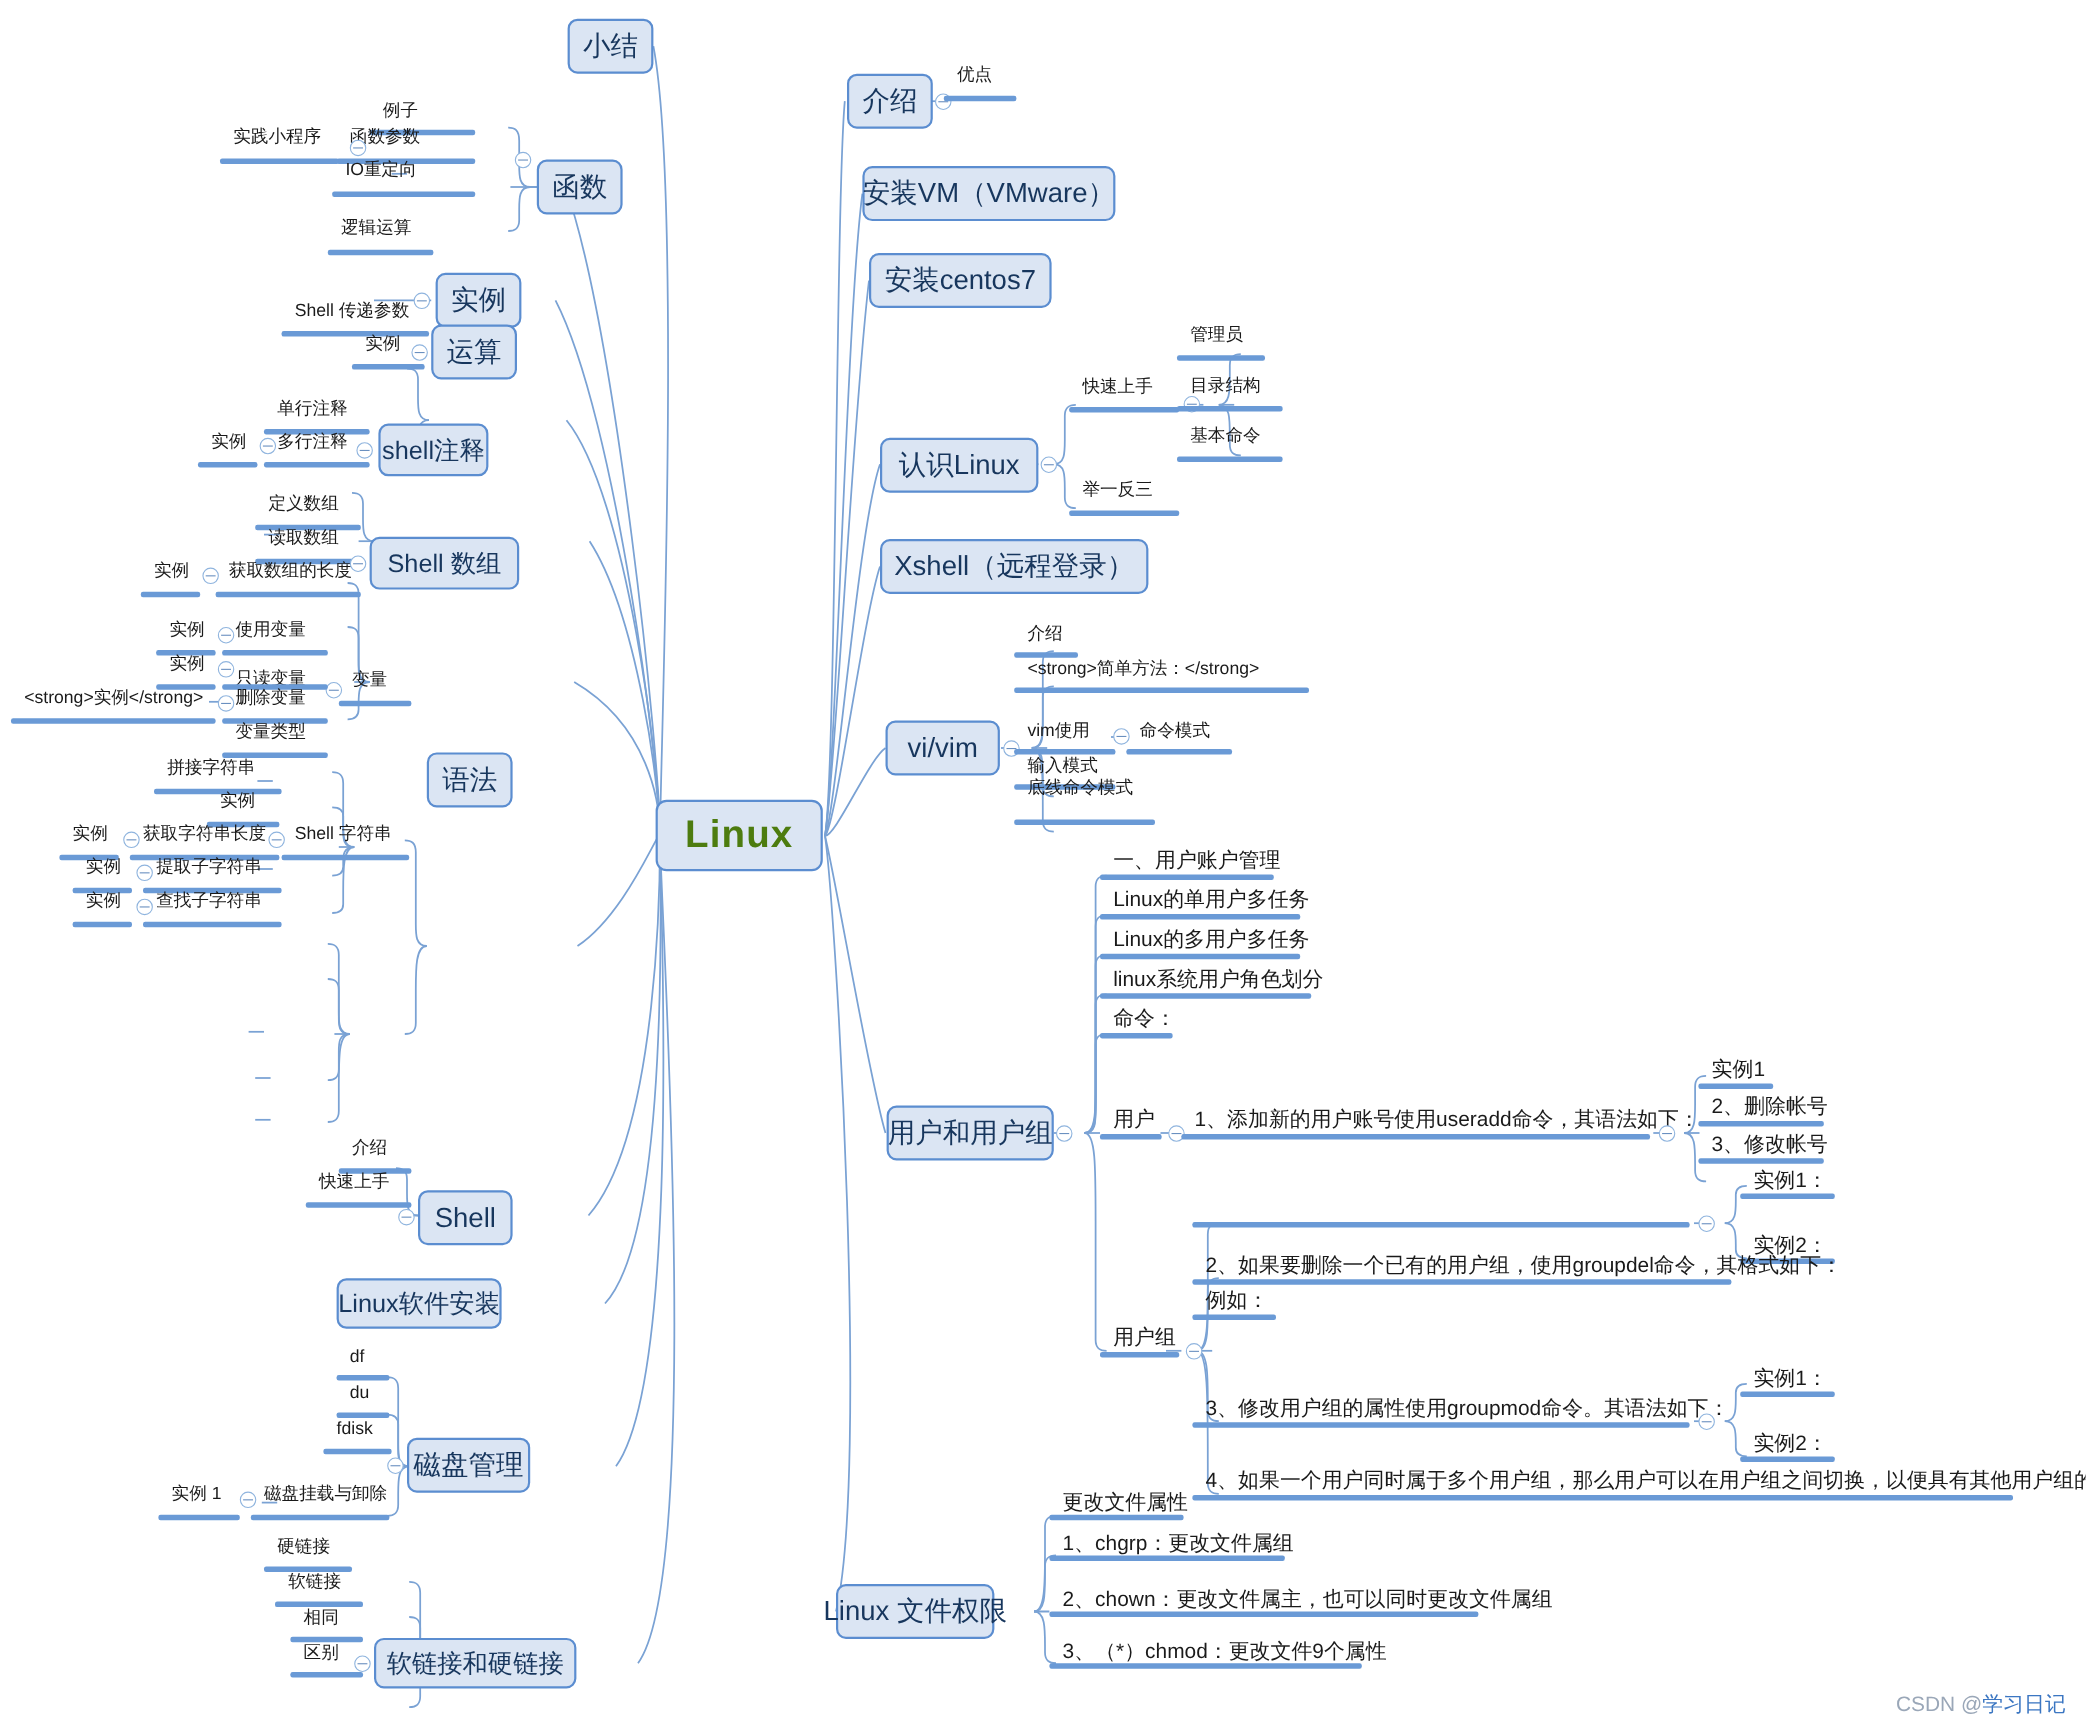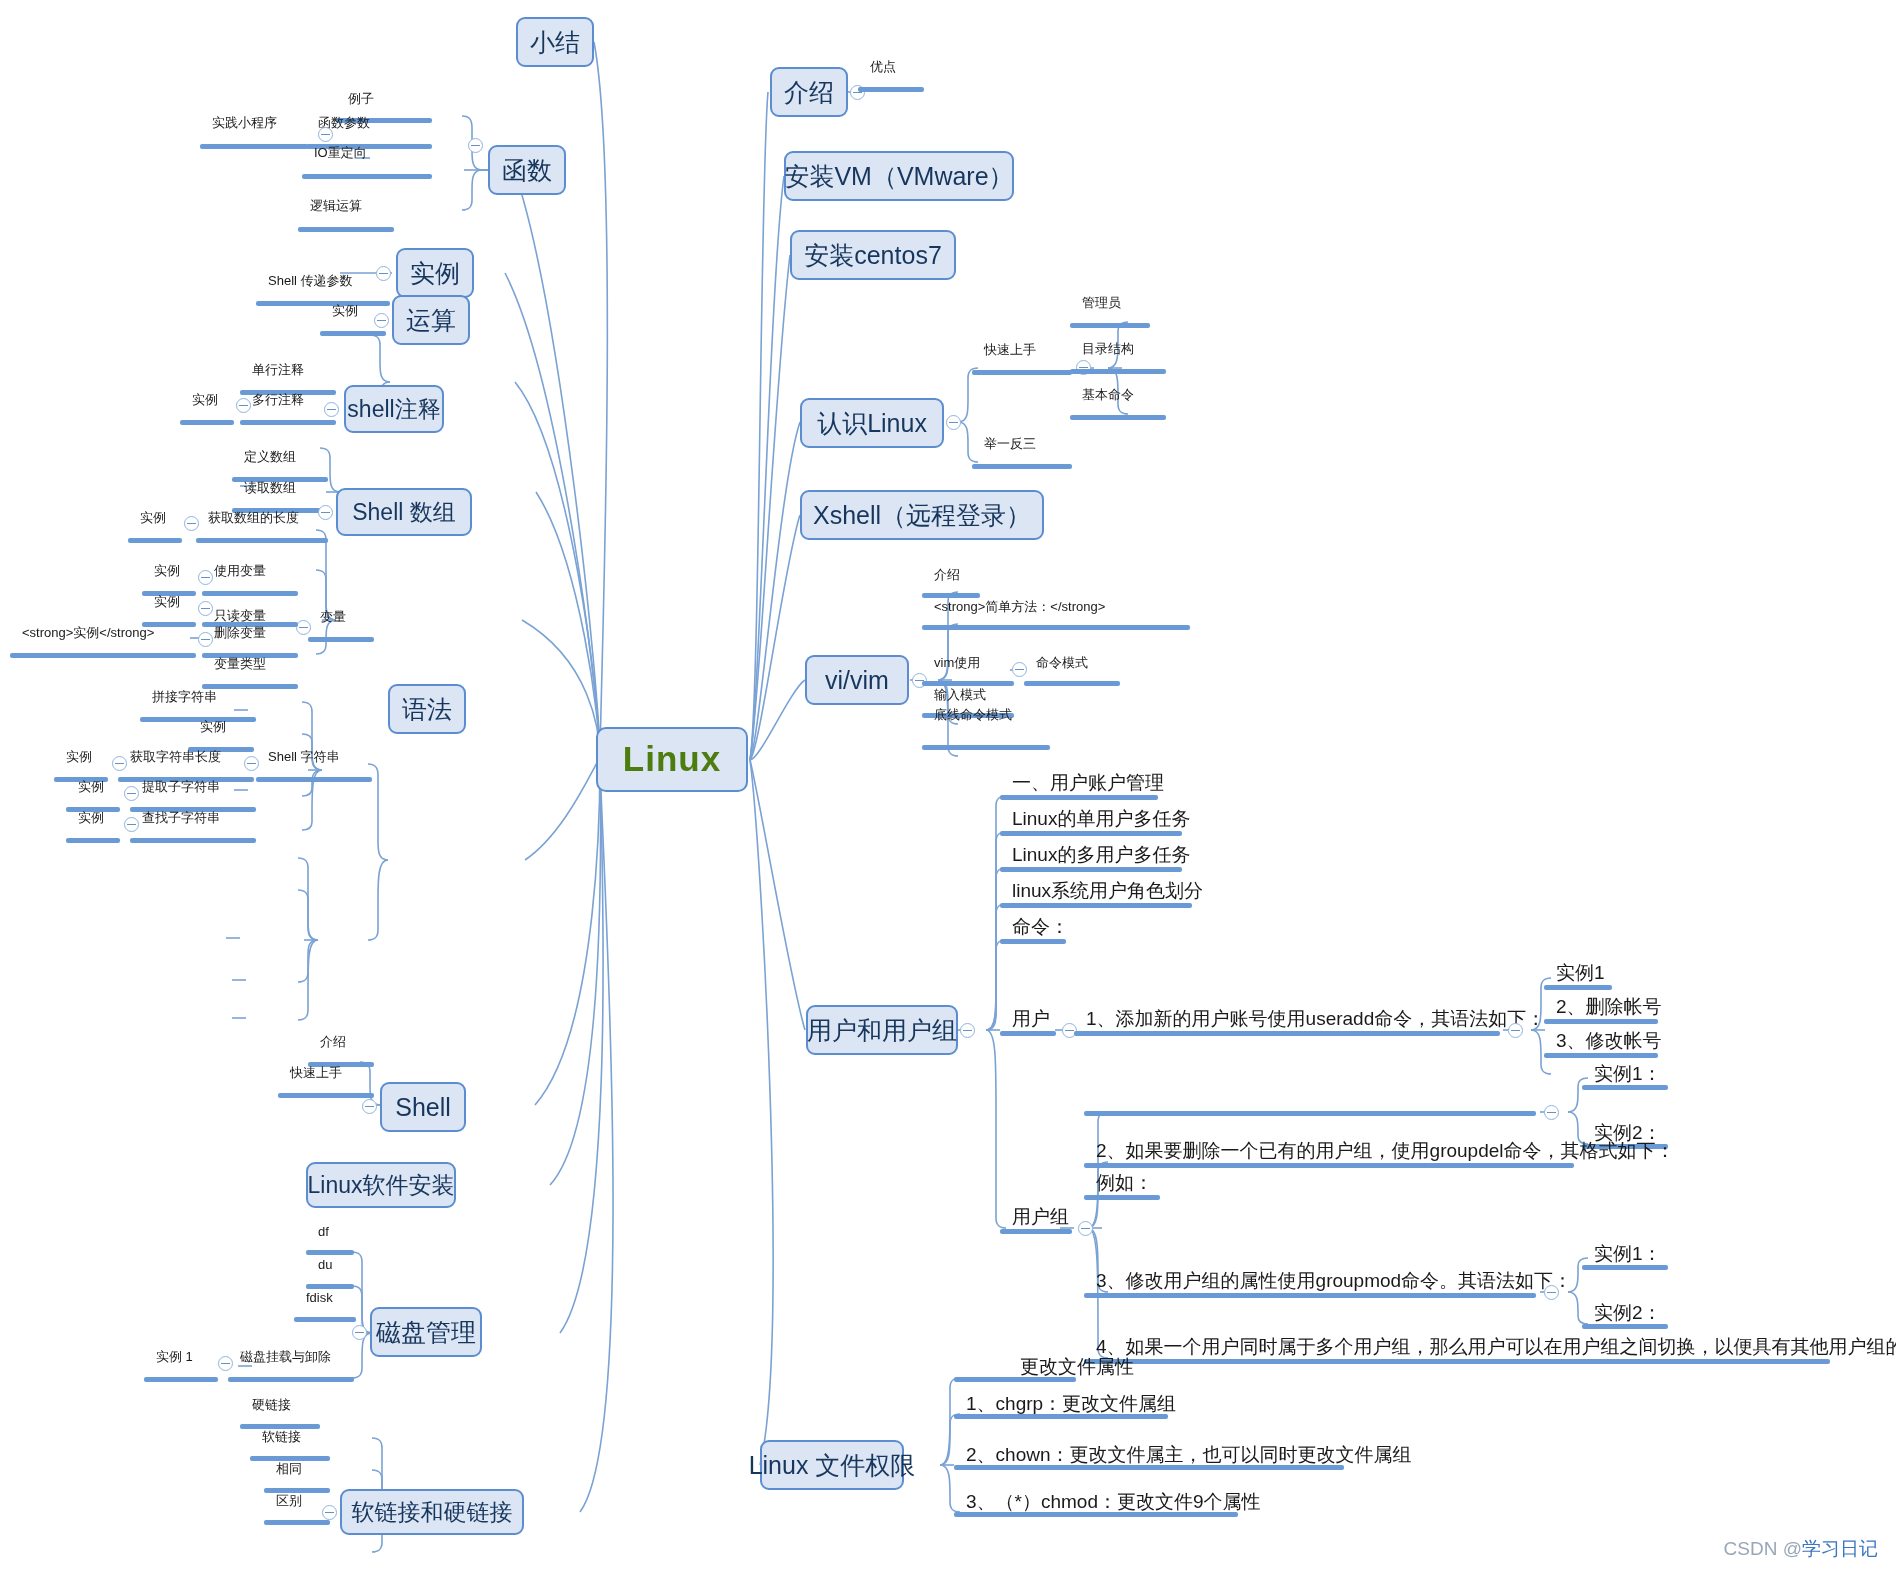--- a/index.html
+++ b/index.html
@@ -28,21 +28,21 @@
   .l1b{font-size:23px;}
 
   
   .und{
     color:#1a1a1a;padding:0 4px 5px 4px;box-sizing:border-box;
     display:flex;align-items:flex-end;
   }
   .und::after{content:"";}
   .uline{position:absolute;height:5px;background:#6a9ad6;border-radius:2px;}
   .s19{font-size:19px;}
-  .s20{font-size:13px;}
+  .s20{font-size:16px;}
 
   
   .tog{
     position:absolute;width:15px;height:15px;border:1px solid #8fb4de;
     border-radius:50%;background:#ffffff;box-sizing:border-box;
   }
   .tog::before{
     content:"";position:absolute;left:2px;top:6px;width:9px;height:1px;background:#6a90c0;
   }
 
@@ -615,21 +615,21 @@
   <div class="uline" style="left:1582px;top:1324px;width:86px;"></div>
 
   <div class="node und s19" style="left:1092px;top:1336px;">
     <span>4、如果一个用户同时属于多个用户组，那么用户可以在用户组之间切换，以便具有其他用户组的权限。</span>
   </div>
   <div class="uline" style="left:1084px;top:1359px;width:746px;"></div>
 
   <div class="node boxed l1" style="left:760px;top:1440px;width:144px;height:50px;">
     <span>Linux 文件权限</span>
   </div>
-  <div class="node und s19" style="left:1016px;top:1356px;text-align:right;">
+  <div class="node und s19" style="left:962px;top:1356px;text-align:right;">
     <span>更改文件属性</span>
   </div>
   <div class="uline" style="left:954px;top:1377px;width:122px;"></div>
   <div class="node und s19" style="left:962px;top:1393px;">
     <span>1、chgrp：更改文件属组</span>
   </div>
   <div class="uline" style="left:954px;top:1414px;width:214px;"></div>
   <div class="node und s19" style="left:962px;top:1444px;">
     <span>2、chown：更改文件属主，也可以同时更改文件属组</span>
   </div>

